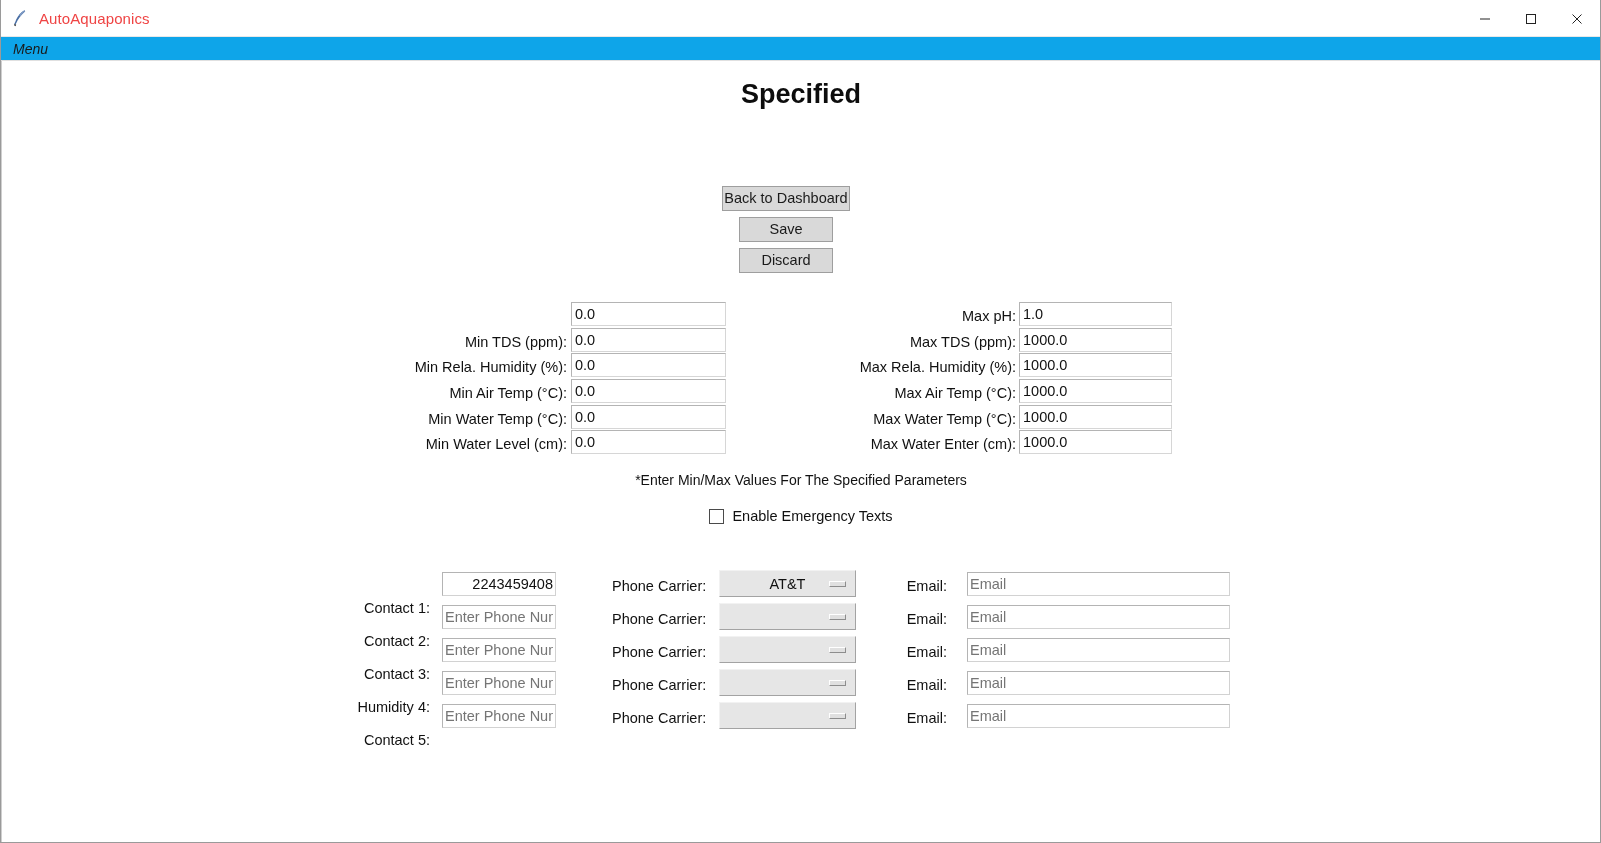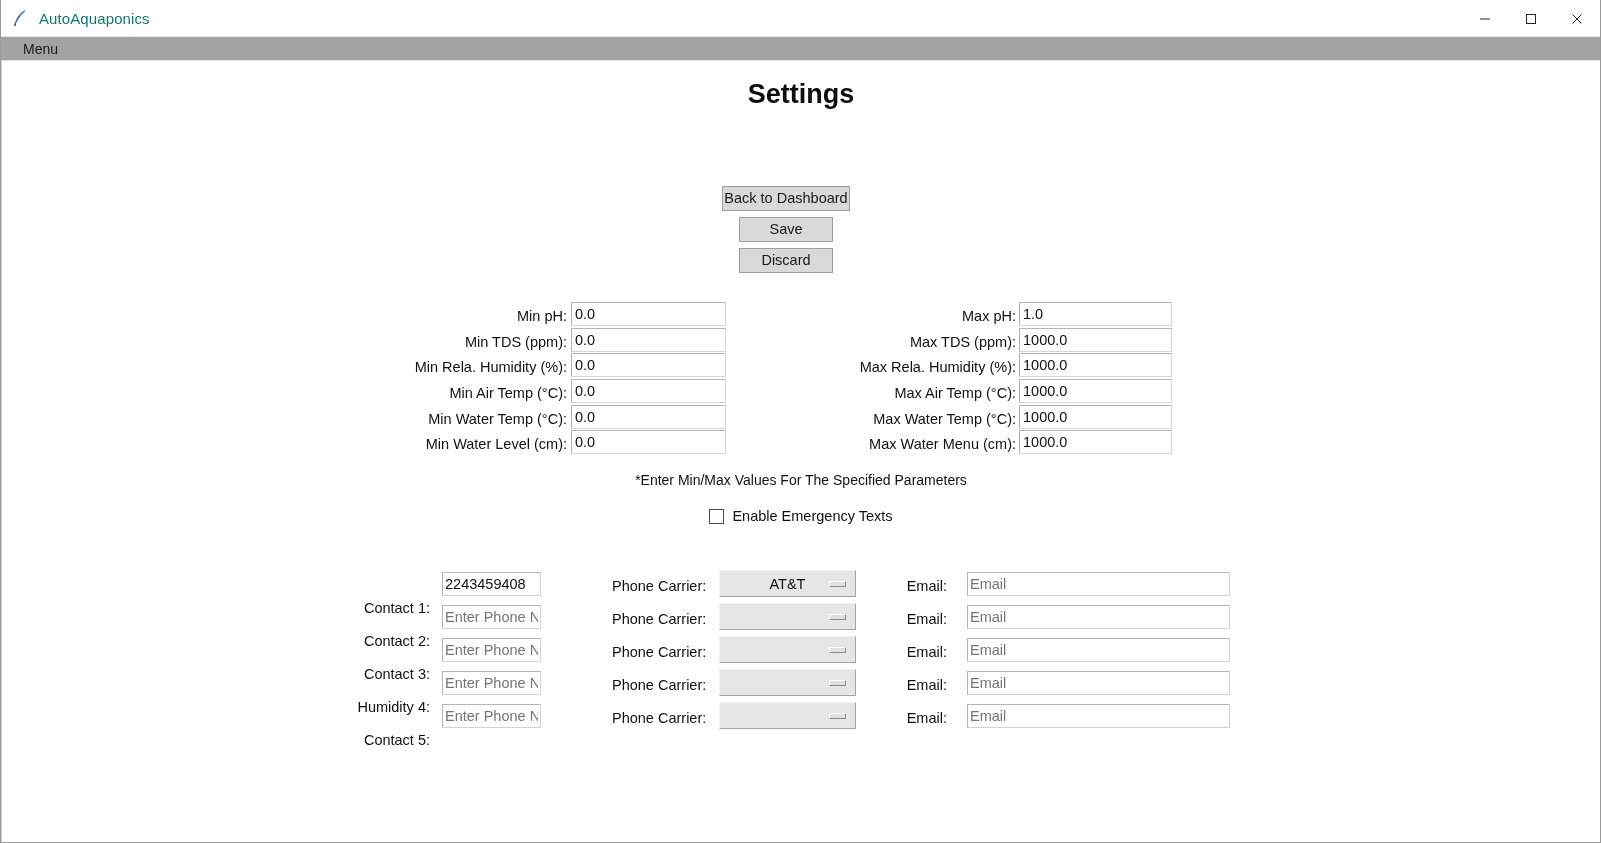--- a/index.html
+++ b/index.html
@@ -32,44 +32,45 @@
   }
   .app-icon {
     width: 22px; height: 22px;
     margin-left: 8px; margin-right: 8px;
     position: relative;
     flex: 0 0 auto;
   }
   .app-icon svg { display: block; }
   .app-title {
     font-size: 15px;
-    color: #0f766e;
+    color: #ef4444;
     letter-spacing: 0.1px;
   }
   .winbtns {
     position: absolute;
     right: 0; top: 0;
     height: 37px;
     display: flex;
   }
   .winbtn {
     width: 46px; height: 37px;
     display: flex; align-items: center; justify-content: center;
     color: #222;
   }
   .winbtn svg { display:block; }
 
   
   .menubar {
     height: 24px;
-    background: #a3a3a3;
+    background: #0ea5e9;
     border-bottom: 1px solid #e0e0e0;
     display: flex;
     align-items: center;
-    padding-left: 18px;
+    padding-left: 8px;
+    font-style: italic;
   }
   .menu-item {
     font-size: 14px;
     color: #1a1a1a;
     padding: 1px 4px;
   }
 
   
   .content {
     position: relative;
@@ -182,21 +183,21 @@
     border: 1px solid #b4b4b4;
     border-bottom-color: #d2d2d2;
     border-right-color: #d2d2d2;
     font-size: 14.5px;
     color: #111111;
     padding: 0 2px;
     font-family: "Liberation Sans", sans-serif;
     outline: none;
     line-height: 22px;
   }
-  .c-phone-input { left: 440px; width: 99px; }
+  .c-phone-input { left: 440px; width: 114px; text-align: right; }
   .c-email-input { left: 965px; width: 263px; }
 
   .c-dd {
     position: absolute;
     left: 717px;
     width: 137px;
     height: 27px;
     background: #e6e6e6;
     border: 1px solid #a3a3a3;
     border-top-color: #f2f2f2;
@@ -255,46 +256,45 @@
       </div>
     </div>
   </div>
 
   <div class="menubar">
     <div class="menu-item">Menu</div>
   </div>
 
   <div class="content">
 
-    <div class="page-title">Settings</div>
+    <div class="page-title">Specified</div>
 
     <div class="btn btn-back">Back to Dashboard</div>
     <div class="btn btn-save">Save</div>
     <div class="btn btn-discard">Discard</div>
 
-    <div class="mm-label col-min-label" style="top:245px">Min pH:</div>
     <div class="mm-label col-min-label" style="top:296px">Min Rela. Humidity (%):</div>
     <div class="mm-label col-min-label" style="top:271px">Min TDS (ppm):</div>
     <div class="mm-label col-min-label" style="top:322px">Min Air Temp (°C):</div>
     <div class="mm-label col-min-label" style="top:348px">Min Water Temp (°C):</div>
     <div class="mm-label col-min-label" style="top:373px">Min Water Level (cm):</div>
 
     <input class="mm-input col-min-input" style="top: 241px;" value="0.0">
     <input class="mm-input col-min-input" style="top: 267px;" value="0.0">
     <input class="mm-input col-min-input" style="top: 292px;" value="0.0">
     <input class="mm-input col-min-input" style="top: 318px;" value="0.0">
     <input class="mm-input col-min-input" style="top: 344px;" value="0.0">
     <input class="mm-input col-min-input" style="top: 369px;" value="0.0">
 
     <div class="mm-label col-max-label" style="top:245px">Max pH:</div>
     <div class="mm-label col-max-label" style="top:271px">Max TDS (ppm):</div>
     <div class="mm-label col-max-label" style="top:296px">Max Rela. Humidity (%):</div>
     <div class="mm-label col-max-label" style="top:322px">Max Air Temp (°C):</div>
     <div class="mm-label col-max-label" style="top:348px">Max Water Temp (°C):</div>
-    <div class="mm-label col-max-label" style="top:373px">Max Water Menu (cm):</div>
+    <div class="mm-label col-max-label" style="top:373px">Max Water Enter (cm):</div>
 
     <input class="mm-input col-max-input" style="top: 241px;" value="1.0">
     <input class="mm-input col-max-input" style="top: 267px;" value="1000.0">
     <input class="mm-input col-max-input" style="top: 292px;" value="1000.0">
     <input class="mm-input col-max-input" style="top: 318px;" value="1000.0">
     <input class="mm-input col-max-input" style="top: 344px;" value="1000.0">
     <input class="mm-input col-max-input" style="top: 369px;" value="1000.0">
 
     <div class="note">*Enter Min/Max Values For The Specified Parameters</div>
 

